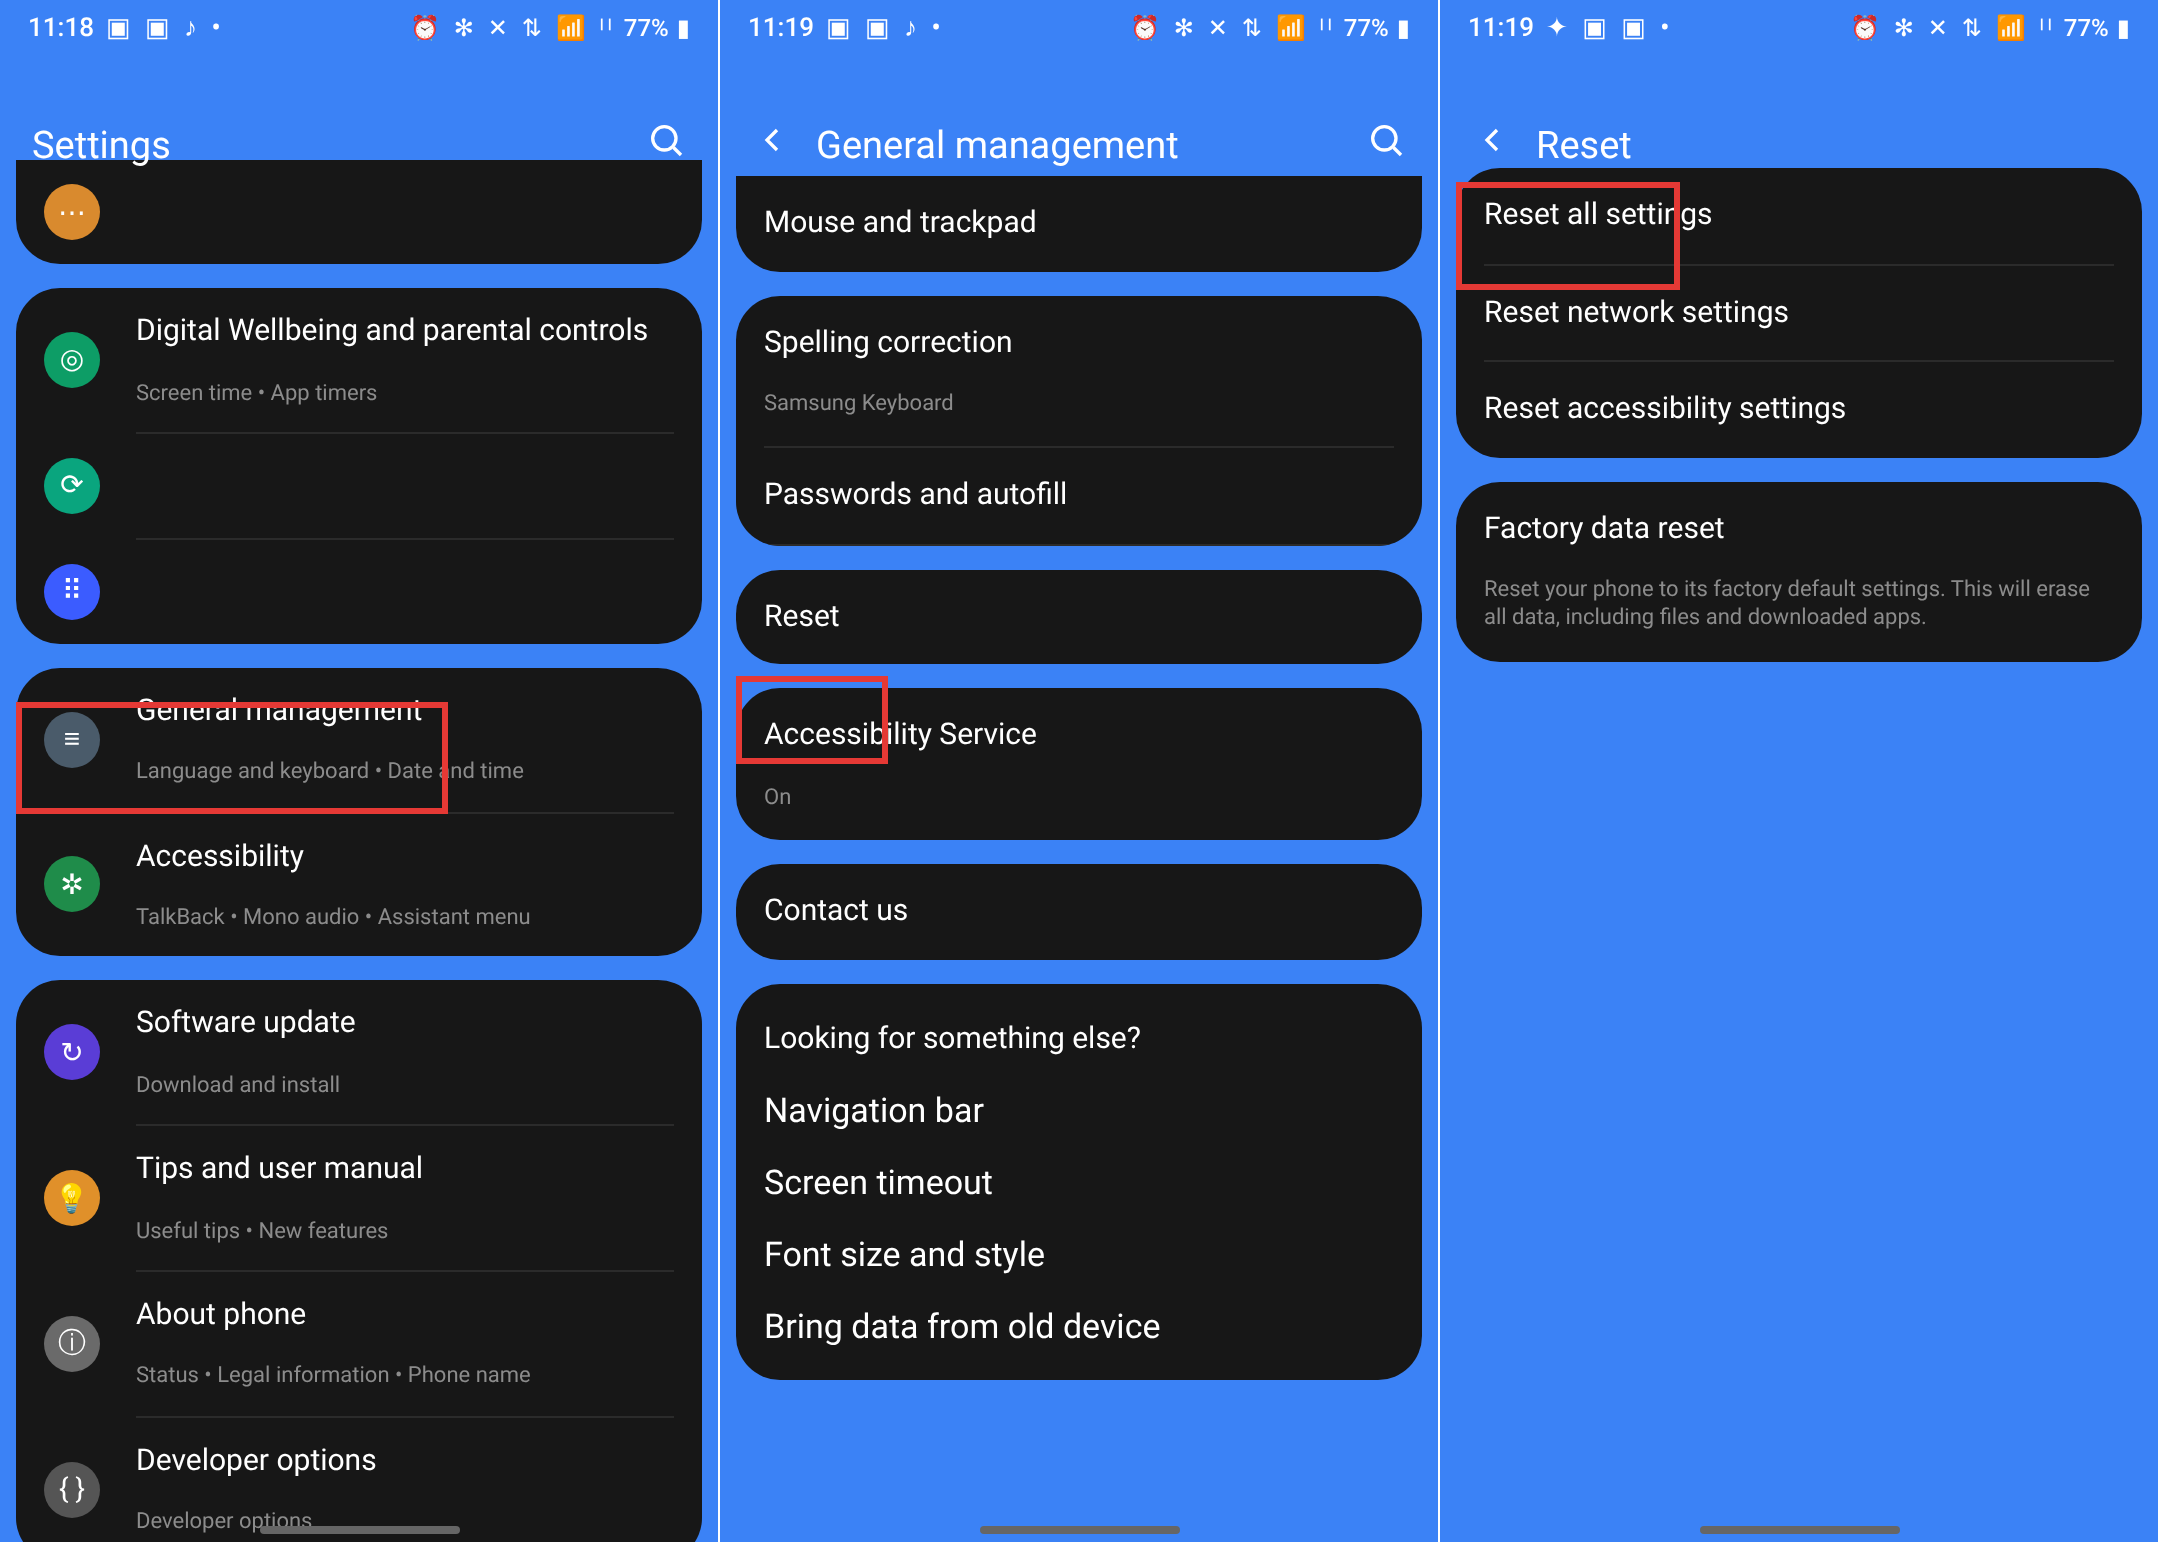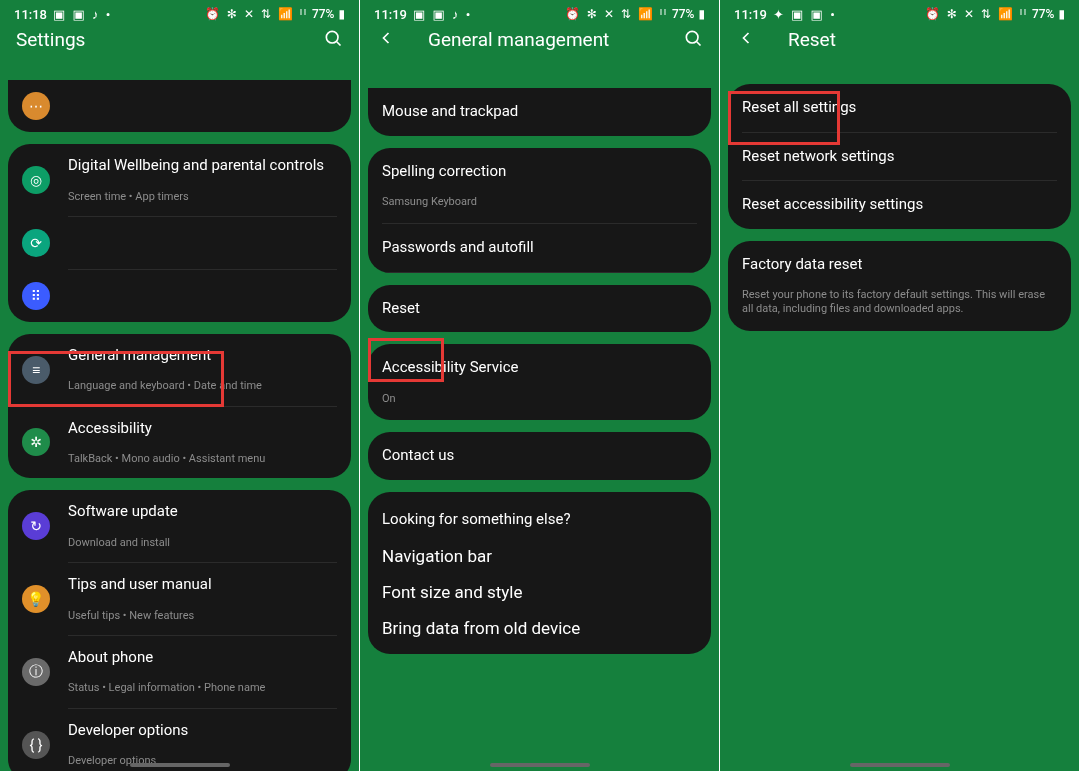--- a/index.html
+++ b/index.html
@@ -7,21 +7,21 @@
     background: #fff;
     font-family: -apple-system, "Segoe UI", Roboto, Arial, sans-serif;
     width: 1080px;
     height: 771px;
     display: flex;
     overflow: hidden;
   }
   .phone {
     width: 360px;
     height: 771px;
-    background: #15803d;
+    background: #3b82f6;
     color: #fff;
     position: relative;
     border-right: 1px solid #fff;
     overflow: hidden;
   }
   .phone:last-child { border-right: none; }
   .statusbar {
     height: 28px;
     display: flex;
     align-items: center;
@@ -29,23 +29,23 @@
     padding: 0 14px;
     font-size: 13px;
     font-weight: 500;
   }
   .sb-left { display: flex; align-items: center; gap: 6px; }
   .sb-right { display: flex; align-items: center; gap: 4px; font-size: 12px;}
   .sb-icons { letter-spacing: 2px; }
   .appbar {
     height: 56px;
     display: flex;
-    align-items: flex-start;
+    align-items: flex-end;
     padding: 0 16px;
-    gap: 32px;
+    gap: 12px;
   }
   .appbar-title { font-size: 19px; font-weight: 400; flex: 1; }
   .back-arrow svg, .search-icon svg { width: 20px; height: 20px; fill: none; stroke: #fff; stroke-width: 2; }
   .content { padding: 0 8px 0 8px; }
   .card {
     background: #171717;
     border-radius: 22px;
     margin: 0 0 12px 0;
     overflow: hidden;
   }
@@ -258,20 +258,21 @@
         <div class="row">
           <div class="row-text">
             <div class="row-title">Contact us</div>
           </div>
         </div>
       </div>
     <div class="card" id="p2-f">
       <div class="subheader">Looking for something else?</div>
       <div id="p2-suggest">
           <div class="suggest-item">Navigation bar</div>
+          <div class="suggest-item">Screen timeout</div>
           <div class="suggest-item">Font size and style</div>
           <div class="suggest-item">Bring data from old device</div>
         </div>
       <div style="height:8px"></div>
     </div>
   </div>
   <div class="nav-handle"></div>
 </div>
 
 <div class="phone">

